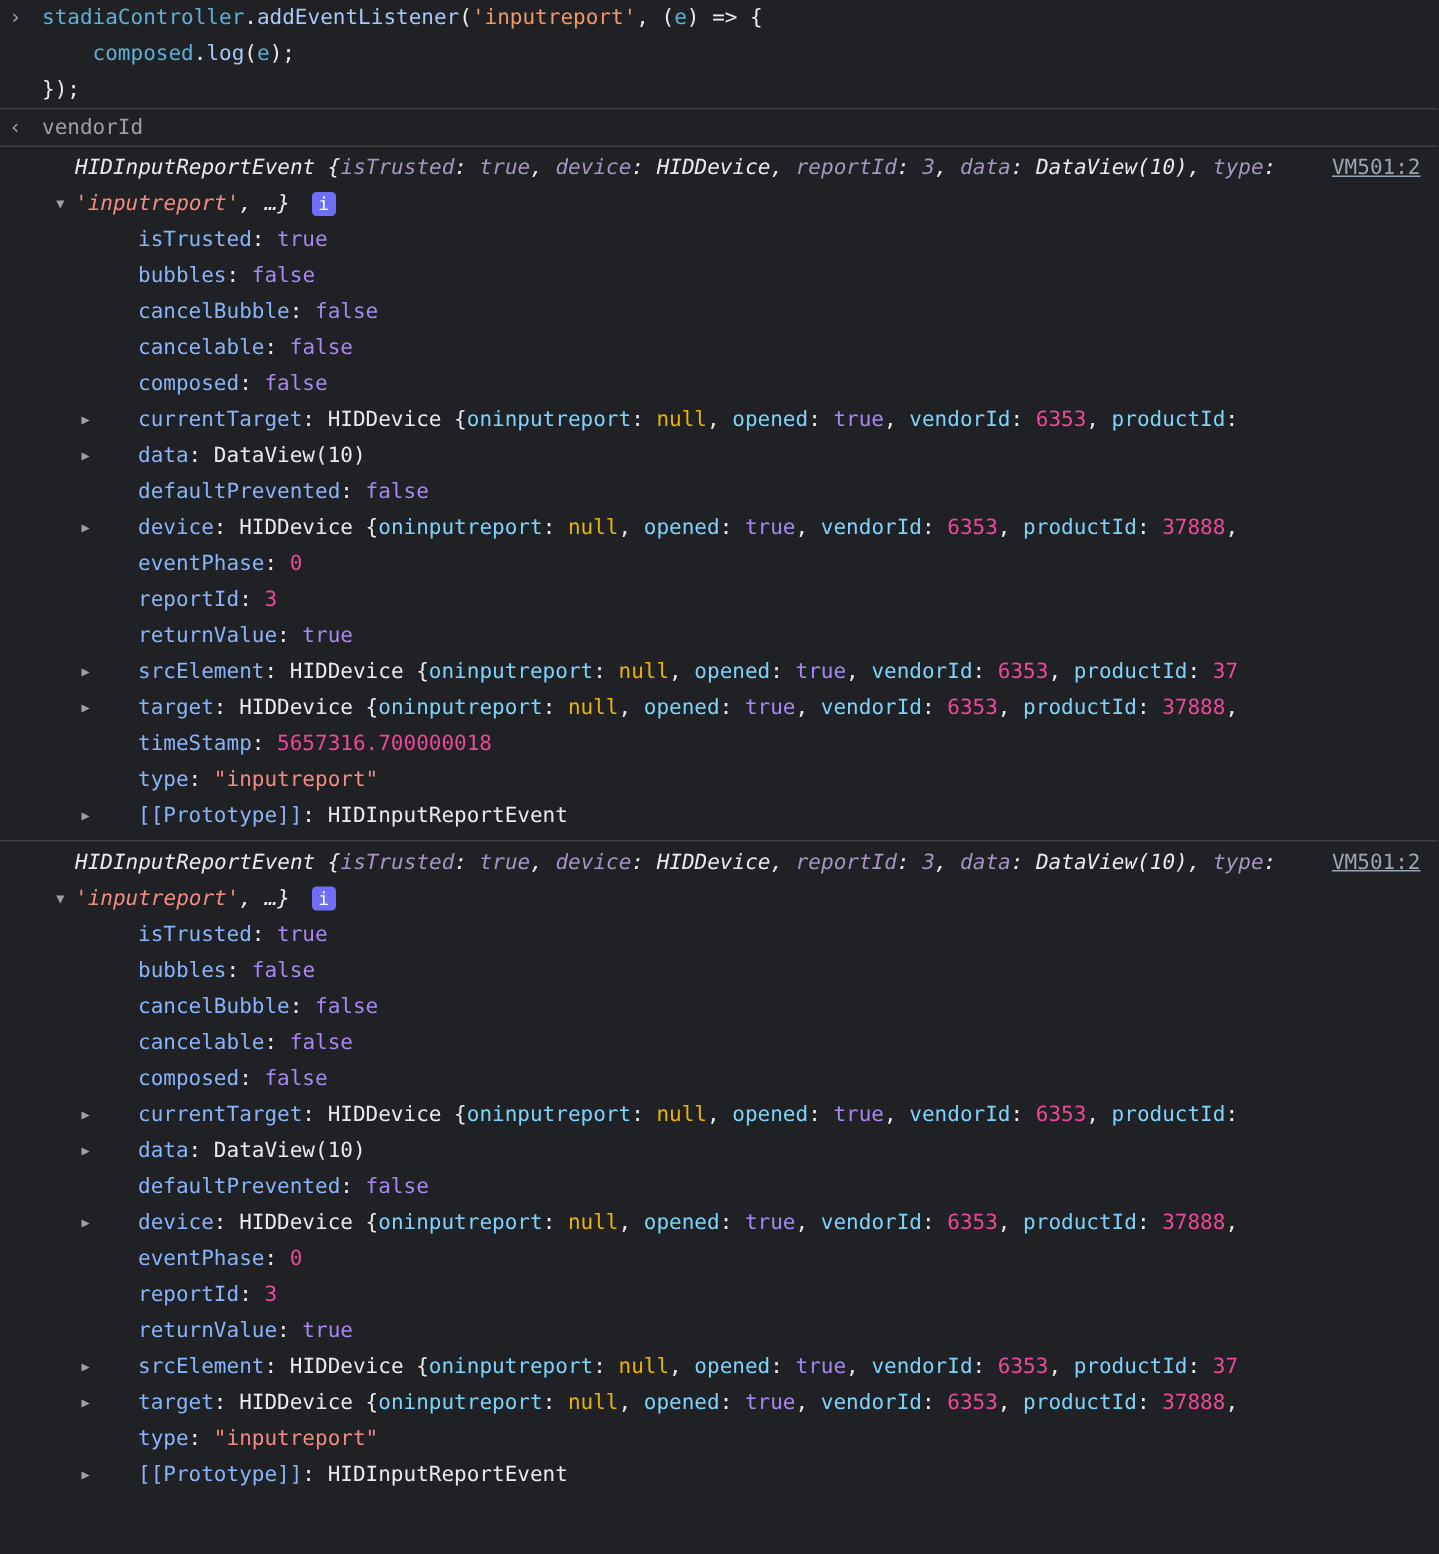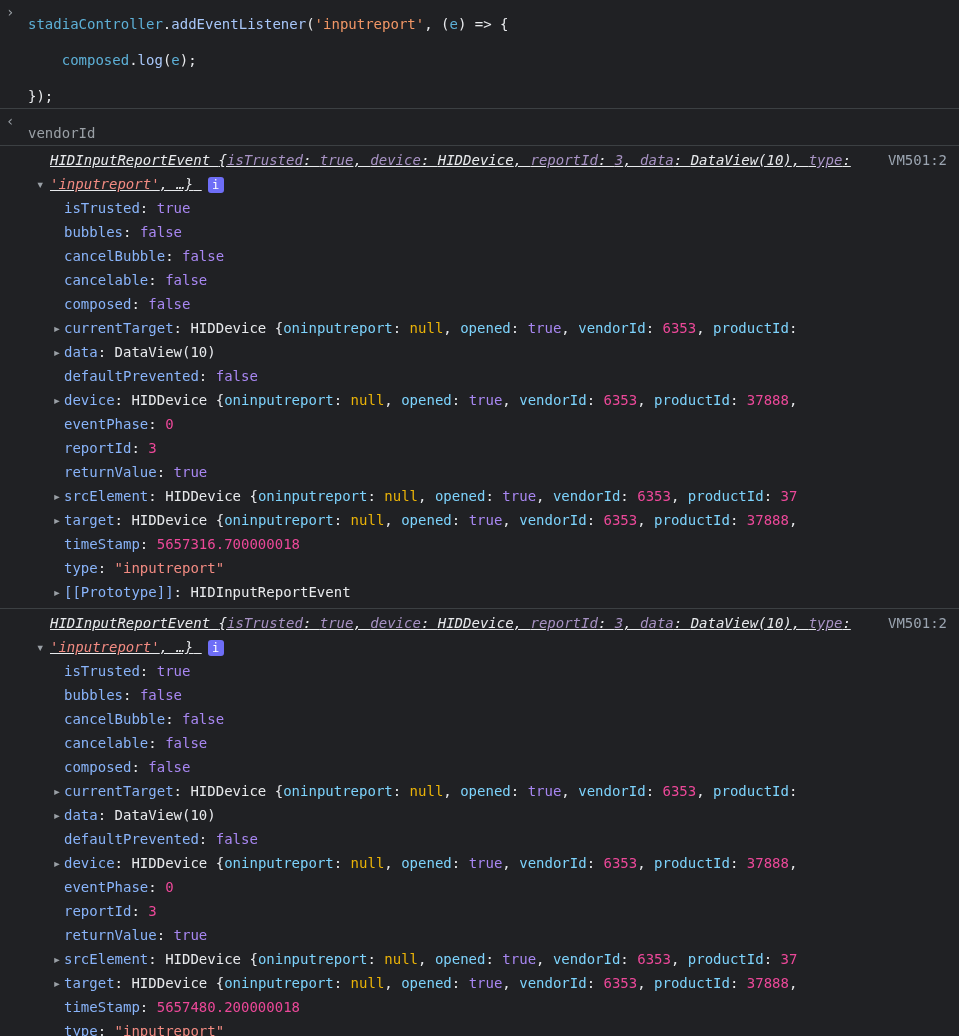--- a/index.html
+++ b/index.html
@@ -13,41 +13,41 @@
     --ident: #8ab4f8;    
     --ident2: #c792ea;   
     --gray: #9e9e9e;
     --link: #9ba5b1;
     --tri: #9aa0a6;
   }
   html,body{margin:0;padding:0;background:var(--bg);color:var(--fg);font-family:Menlo,Consolas,"DejaVu Sans Mono",monospace;font-size:14px;line-height:24px;}
   body{width:959px;overflow-x:hidden;}
   .row{display:flex;align-items:flex-start;padding:0 6px;}
   .gutter{width:22px;flex:0 0 22px;color:var(--dim);text-align:left;}
-  .code{white-space:pre;flex:1;margin-top:12px;}
+  .code{white-space:pre;flex:1;}
   .tok-prop{color:#5db0d7;}
   .tok-method{color:#a8c7fa;}
   .tok-paren{color:var(--fg);}
   .tok-str{color:#f29766;}
   .tok-dim{color:var(--dim);}
   .sep{border-top:1px solid #3c4043;}
   .log{padding:2px 0 4px 0;}
-  .src-link{float:right;color:var(--link);padding-right:6px;font-style:normal;}
+  .src-link{float:right;color:var(--link);text-decoration:underline;padding-right:6px;font-style:normal;}
   .src-link-wrap{text-align:right;padding:0 6px;}
   .tri{display:inline-block;width:14px;color:var(--tri);user-select:none;}
   .tri.open::before{content:"▾";}
   .tri.closed::before{content:"▸";}
-  .obj-head{font-style:italic;color:var(--fg);text-decoration:underline;}
+  .obj-head{font-style:italic;color:var(--fg);}
   .obj-head .k{color:#a893c4;}
   .obj-head .s{color:#f28b82;}
   .obj-head .v{color:#a893c4;}
   .info-badge{display:inline-flex;align-items:center;justify-content:center;width:16px;height:16px;background:#6e6ef7;color:#fff;border-radius:3px;font-style:normal;font-size:12px;margin-left:6px;vertical-align:middle;}
   .prop-line{display:flex;align-items:baseline;padding:0 6px 0 0;white-space:nowrap;overflow:hidden;}
   .prop-line .tri{flex:0 0 14px;text-align:center;}
-  .prop-line .rest{flex:1;overflow:hidden;text-overflow:clip;}
+  .prop-line .rest{flex:1;overflow:hidden;text-overflow:clip;margin-left:28px;}
   .k{color:#89b4fa;}           
   .k2{color:#7dd3fc;}          
   .punct{color:var(--fg);}
   .num{color:#ec4899;}
   .bool{color:#a887f2;}
   .nul{color:#eab308;}
   .str{color:#f28b82;}
   .plain{color:var(--fg);}
   .lvl1{padding-left:68px;}
   .lvl1 .tri{margin-left:-18px;}
@@ -235,23 +235,19 @@
       <span class="rest"><span class="k">srcElement</span><span class="punct">: </span><span class="plain">HIDDevice </span><span class="punct">{</span><span class="k2">oninputreport</span><span class="punct">: </span><span class="nul">null</span><span class="punct">, </span><span class="k2">opened</span><span class="punct">: </span><span class="bool">true</span><span class="punct">, </span><span class="k2">vendorId</span><span class="punct">: </span><span class="num">6353</span><span class="punct">, </span><span class="k2">productId</span><span class="punct">: </span><span class="num">37</span></span>
     </div>
 
   <div class="prop-line lvl1">
       <span class="tri closed"></span>
       <span class="rest"><span class="k">target</span><span class="punct">: </span><span class="plain">HIDDevice </span><span class="punct">{</span><span class="k2">oninputreport</span><span class="punct">: </span><span class="nul">null</span><span class="punct">, </span><span class="k2">opened</span><span class="punct">: </span><span class="bool">true</span><span class="punct">, </span><span class="k2">vendorId</span><span class="punct">: </span><span class="num">6353</span><span class="punct">, </span><span class="k2">productId</span><span class="punct">: </span><span class="num">37888</span><span class="punct">,</span></span>
     </div>
 
   <div class="prop-line lvl1">
       <span class="tri"></span>
-      <span class="rest"><span class="k">timeStamp</span><span class="punct">: </span><span class="num">5657480.200000018</span></span>
-    </div>
-  <div class="prop-line lvl1">
-      <span class="tri"></span>
       <span class="rest"><span class="k">type</span><span class="punct">: </span><span class="str">"inputreport"</span></span>
     </div>
   <div class="prop-line lvl1">
       <span class="tri closed"></span>
       <span class="rest"><span class="k">[[Prototype]]</span><span class="punct">: </span><span class="plain">HIDInputReportEvent</span></span>
     </div>
 </div>
 
 </body></html>

